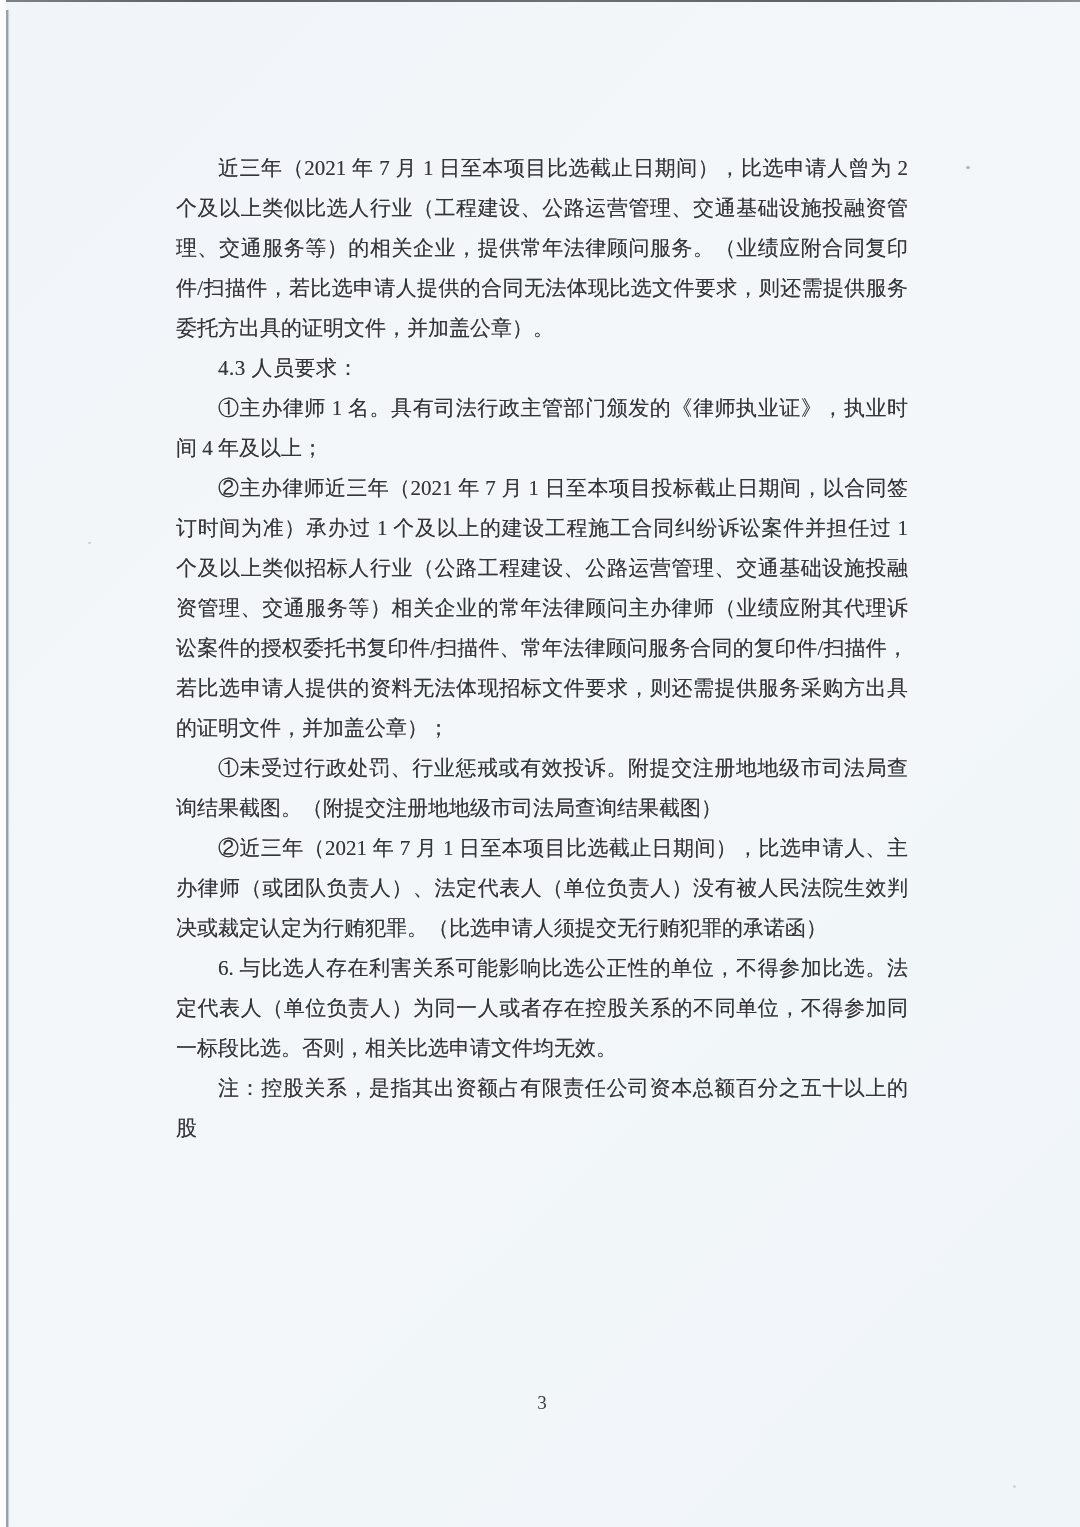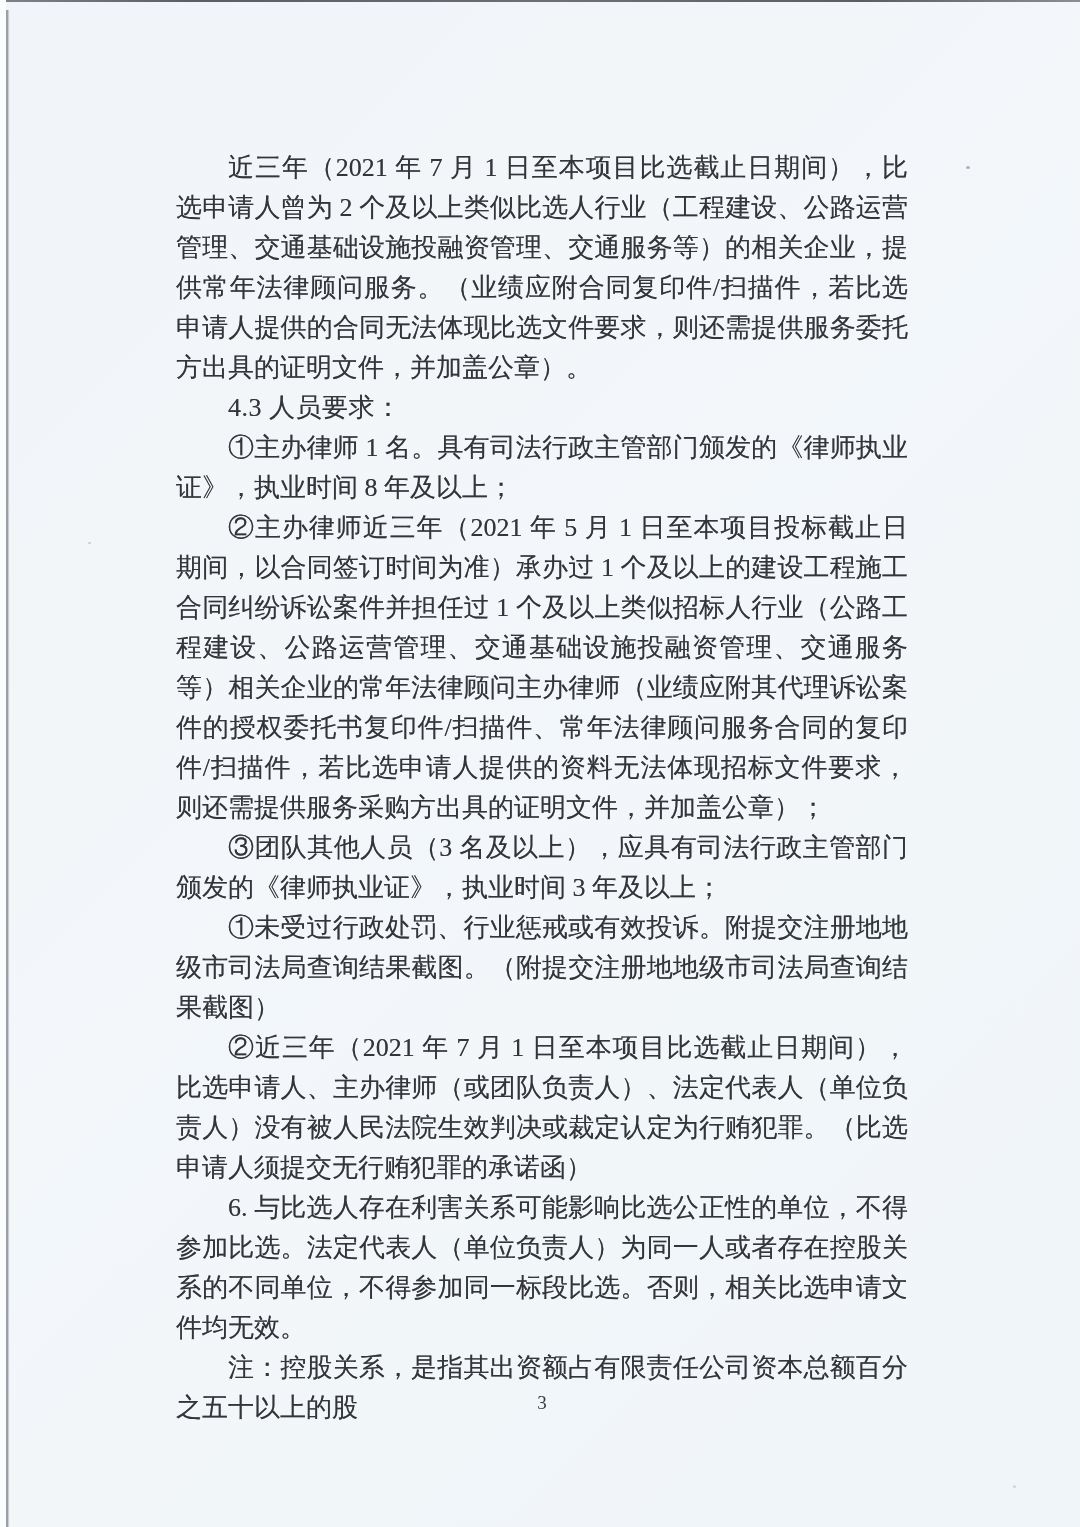--- a/index.html
+++ b/index.html
@@ -31,21 +31,21 @@
   .speck { position: absolute; border-radius: 50%; background: #aab3bb; }
   .speck-1 { left: 966px; top: 166px; width: 4px; height: 3px; }
   .speck-2 { left: 88px;  top: 542px; width: 3px; height: 2px; opacity:.6; }
   .speck-3 { left: 1013px; top: 1485px; width: 3px; height: 3px; opacity:.5; }
 
   .content {
     position: absolute;
     left: 176px; top: 148px;
     width: 732px;
     color: #34353b;
-    font-size: 26px;
+    font-size: 21px;
     line-height: 40px;
     text-shadow: 0 0 .5px rgba(52,53,59,.55);
   }
   .para {
     margin: 0;
     text-align: justify;
     text-justify: inter-ideograph;
     text-indent: 2em;
   }
   .para .lead { font-weight: normal; }
@@ -68,25 +68,24 @@
   <div class="scan-left-line"></div>
   <div class="speck speck-1"></div>
   <div class="speck speck-2"></div>
   <div class="speck speck-3"></div>
 
   <div class="content">
     <p class="para body"><b class="lead"></b><span>近三年（2021 年 7 月 1 日至本项目比选截止日期间），比选申请人曾为 2 个及以上类似比选人行业（工程建设、公路运营管理、交通基础设施投融资管理、交通服务等）的相关企业，提供常年法律顾问服务。（业绩应附合同复印件/扫描件，若比选申请人提供的合同无法体现比选文件要求，则还需提供服务委托方出具的证明文件，并加盖公章）。</span></p>
 
     <p class="para heading"><b class="lead">4.3 人员要求：</b><span></span></p>
 
-    <p class="para body"><b class="lead"></b><span>①主办律师 1 名。具有司法行政主管部门颁发的《律师执业证》，执业时间 8 年及以上；</span></p>
+    <p class="para body"><b class="lead"></b><span>①主办律师 1 名。具有司法行政主管部门颁发的《律师执业证》，执业时间 4 年及以上；</span></p>
 
-    <p class="para body"><b class="lead"></b><span>②主办律师近三年（2021 年 5 月 1 日至本项目投标截止日期间，以合同签订时间为准）承办过 1 个及以上的建设工程施工合同纠纷诉讼案件并担任过 1 个及以上类似招标人行业（公路工程建设、公路运营管理、交通基础设施投融资管理、交通服务等）相关企业的常年法律顾问主办律师（业绩应附其代理诉讼案件的授权委托书复印件/扫描件、常年法律顾问服务合同的复印件/扫描件，若比选申请人提供的资料无法体现招标文件要求，则还需提供服务采购方出具的证明文件，并加盖公章）；</span></p>
+    <p class="para body"><b class="lead"></b><span>②主办律师近三年（2021 年 7 月 1 日至本项目投标截止日期间，以合同签订时间为准）承办过 1 个及以上的建设工程施工合同纠纷诉讼案件并担任过 1 个及以上类似招标人行业（公路工程建设、公路运营管理、交通基础设施投融资管理、交通服务等）相关企业的常年法律顾问主办律师（业绩应附其代理诉讼案件的授权委托书复印件/扫描件、常年法律顾问服务合同的复印件/扫描件，若比选申请人提供的资料无法体现招标文件要求，则还需提供服务采购方出具的证明文件，并加盖公章）；</span></p>
 
-    <p class="para body"><b class="lead"></b><span>③团队其他人员（3 名及以上），应具有司法行政主管部门颁发的《律师执业证》，执业时间 3 年及以上；</span></p>
 
 
 
     <p class="para body"><b class="lead"></b><span>①未受过行政处罚、行业惩戒或有效投诉。附提交注册地地级市司法局查询结果截图。（附提交注册地地级市司法局查询结果截图）</span></p>
 
     <p class="para body"><b class="lead"></b><span>②近三年（2021 年 7 月 1 日至本项目比选截止日期间），比选申请人、主办律师（或团队负责人）、法定代表人（单位负责人）没有被人民法院生效判决或裁定认定为行贿犯罪。（比选申请人须提交无行贿犯罪的承诺函）</span></p>
 
 
     <p class="para body"><b class="lead">6. </b><span>与比选人存在利害关系可能影响比选公正性的单位，不得参加比选。法定代表人（单位负责人）为同一人或者存在控股关系的不同单位，不得参加同一标段比选。否则，相关比选申请文件均无效。</span></p>
 

